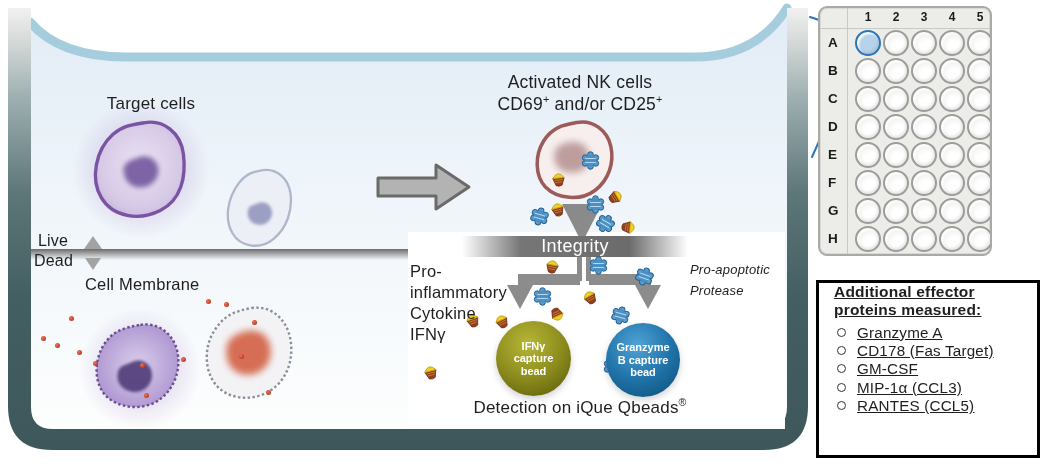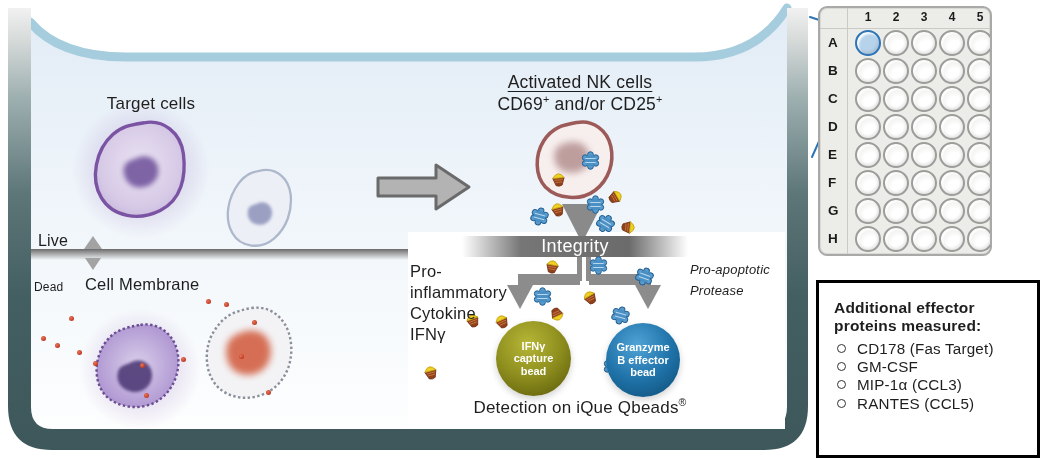--- a/index.html
+++ b/index.html
@@ -7,23 +7,23 @@
           font-family:"Liberation Sans",sans-serif;color:#1e1e1e;}
   .abs{position:absolute;}
   .txt{position:absolute;letter-spacing:.2px;}
   .ctr{text-align:center;}
   sup{font-size:.62em;vertical-align:super;line-height:0;}
 
   
   .lbl-target{left:88px;top:94px;width:126px;font-size:17px;}
   .lbl-nk{left:204px;top:97px;width:128px;font-size:16.5px;line-height:24px;}
   .lbl-act{left:474px;top:71px;width:212px;font-size:17.5px;line-height:22px;}
-  .lbl-act .u{text-decoration:underline;text-underline-offset:3px;}
+  .lbl-act .u{text-underline-offset:3px;}
   .lbl-live{left:38px;top:232px;font-size:16px;}
-  .lbl-dead{left:34px;top:252px;font-size:12px;margin-top:28px;}
+  .lbl-dead{left:34px;top:252px;font-size:16px;}
   .lbl-dye{left:85px;top:274px;width:160px;font-size:16.5px;line-height:21px;}
   .lbl-proinf{left:410px;top:261px;width:132px;font-size:16.5px;line-height:21px;}
   .lbl-proapo{left:690px;top:260px;width:125px;font-size:13px;line-height:20.5px;font-style:italic;}
   .lbl-detect{left:428px;top:398px;width:304px;font-size:17px;}
 
   
   .tri-up{left:84px;top:236px;width:0;height:0;border-left:9px solid transparent;
           border-right:9px solid transparent;border-bottom:13px solid #a3a3a3;}
   .tri-down{left:85px;top:258px;width:0;height:0;border-left:8px solid transparent;
           border-right:8px solid transparent;border-top:12px solid #a3a3a3;}
@@ -62,21 +62,21 @@
   .plate::after{content:"";position:absolute;left:0;right:0;top:20px;border-top:1px solid #c9c9c6;}
   .plate-col-label{position:absolute;top:2px;width:14px;text-align:center;font-size:12px;font-weight:bold;color:#1a1a1a;}
   .plate-row-label{position:absolute;left:8px;width:15px;height:16px;font-size:13.5px;font-weight:bold;color:#1a1a1a;}
   .well{position:absolute;width:26px;height:26px;border-radius:50%;border:2px solid #9c9c9a;box-sizing:border-box;
         background:radial-gradient(circle at 62% 68%,#ffffff 30%,#ebebe8 80%);
         box-shadow:inset 2px 2px 2px rgba(255,255,255,.95), inset -1px -2px 3px rgba(0,0,0,.10);}
   .well-highlight{background:#b7d3eb;border-color:#2e75b6;}
 
   
   .infobox{left:816px;top:280px;width:224px;height:178px;border:3px solid #000;background:#fff;
-           box-sizing:border-box;padding:16px 6px 0 15px;}
+           box-sizing:border-box;padding:0 6px 0 15px;text-decoration:underline;}
   .infobox .title{font-size:15.5px;font-weight:bold;line-height:17.5px;letter-spacing:.2px;}
   .infobox .items{margin-top:5px;}
   .info-item{display:flex;align-items:center;height:18.4px;font-size:15.2px;letter-spacing:.2px;}
   .bullet{width:7px;height:7px;border:1.5px solid #333;border-radius:50%;margin:0 11px 0 3px;flex:none;}
 
   svg.overlay{position:absolute;left:0;top:0;pointer-events:none;}
 </style>
 </head>
 <body>
 
@@ -262,21 +262,21 @@
       <use href="#sym-cone"></use>
     </svg>
 
   <div class="abs bead bead-ifny">
     <span>IFNγ</span>
     <span>capture</span>
     <span>bead</span>
   </div>
   <div class="abs bead bead-gzmb">
     <span>Granzyme</span>
-    <span>B effector</span>
+    <span>B capture</span>
     <span>bead</span>
   </div>
 
   <div class="txt ctr lbl-target">Target cells</div>
 
 
   <div class="txt ctr lbl-act">
     <div class="u">Activated NK cells</div>
     <div><span>CD69</span><sup>+</sup><span> and/or CD25</span><sup>+</sup></div>
   </div>
@@ -363,20 +363,24 @@
     </div>
 
   <div class="abs infobox">
     <div class="title">
       <div>Additional effector</div>
       <div>proteins measured:</div>
     </div>
     <div class="items">
       <div class="info-item">
           <span class="bullet"></span>
+          <span>Granzyme A</span>
+        </div>
+      <div class="info-item">
+          <span class="bullet"></span>
           <span>CD178 (Fas Target)</span>
         </div>
       <div class="info-item">
           <span class="bullet"></span>
           <span>GM-CSF</span>
         </div>
       <div class="info-item">
           <span class="bullet"></span>
           <span>MIP-1α (CCL3)</span>
         </div>

